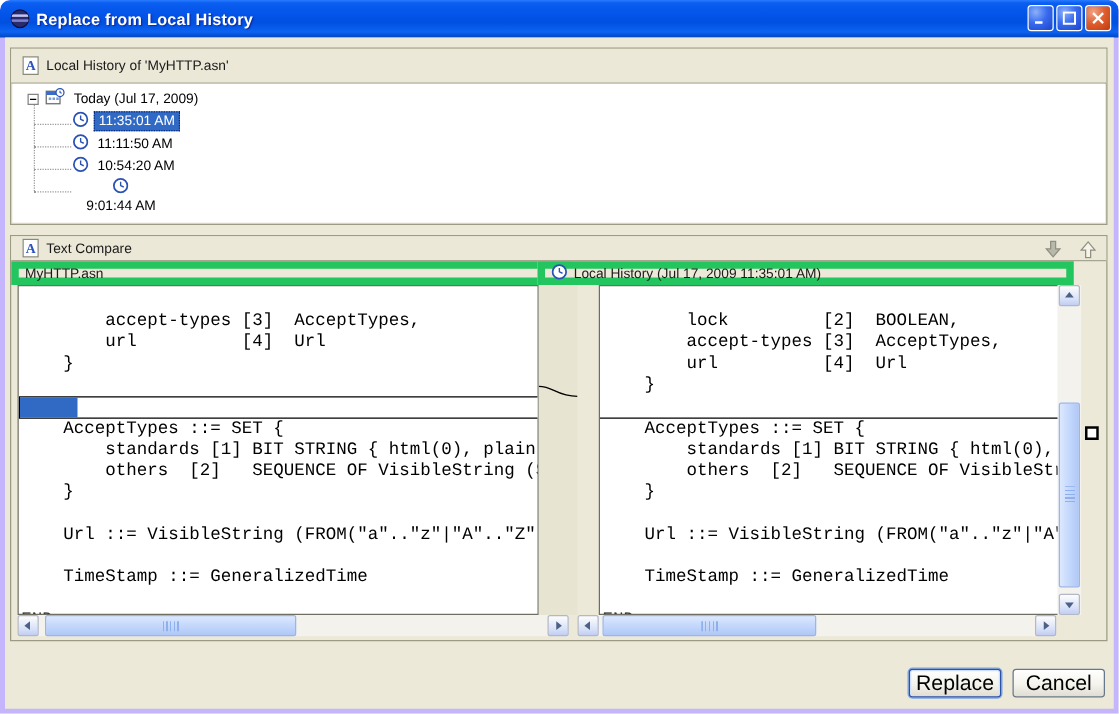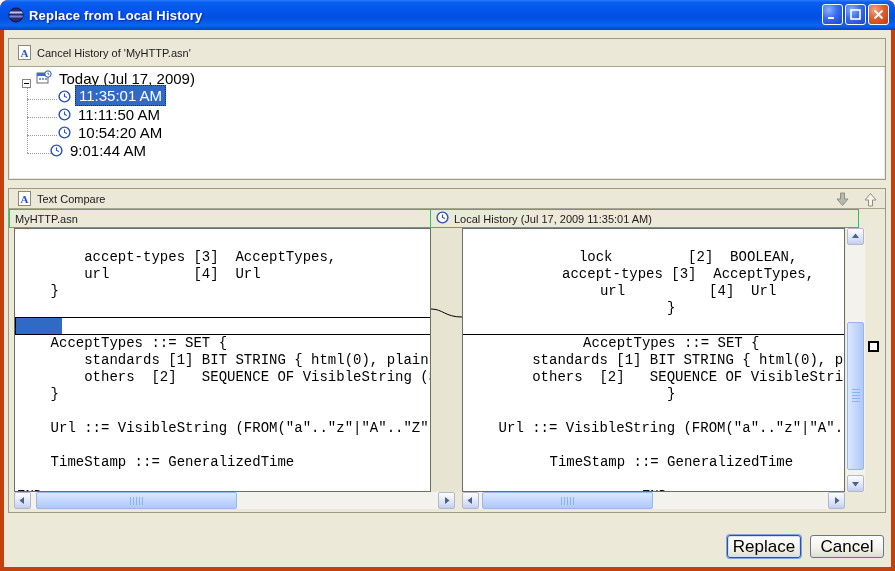--- a/index.html
+++ b/index.html
@@ -1,18 +1,18 @@
 <!DOCTYPE html>
 <html><head>
 <meta charset="utf-8">
 <style>
   * { margin:0; padding:0; box-sizing:border-box; }
   html,body { width:895px; height:571px; background:#fff; font-family:"Liberation Sans",sans-serif; }
 
-  .window { position:relative; width:895px; height:571px; background:#c2410c; border-radius:8px 8px 0 0; overflow:hidden; }
+  .window { position:relative; width:895px; height:571px; background:#c4b5fd; border-radius:8px 8px 0 0; overflow:hidden; }
 
   
   .titlebar { position:absolute; left:0; top:0; width:100%; height:30px;
     background:linear-gradient(180deg,#2a7cff 0%,#0a5ef0 8%,#0353e8 40%,#0050e2 60%,#0c63f2 85%,#0345c0 100%);
     border-radius:8px 8px 0 0; display:flex; align-items:center; }
   .title-icon { width:16px; height:16px; margin:0 5px 0 8px; flex:0 0 auto; }
   .title-text { color:#fff; font-size:13px; font-weight:bold; text-shadow:1px 1px 1px #0c2aa0; letter-spacing:.2px; }
   .win-buttons { position:absolute; right:6px; top:4px; display:flex; gap:2px; }
   .winbtn { width:21px; height:21px; border:1px solid #fff; border-radius:3px; display:flex; align-items:center; justify-content:center; }
   .winbtn.blue { background:radial-gradient(circle at 30% 25%,#8cb0f8 0%,#3a6cf0 45%,#1a44c8 100%); }
@@ -29,35 +29,35 @@
   .history-group .group-header { height:28px; }
   .compare-group .group-header { height:20px; }
 
   .doc-a-icon { position:relative; width:13px; height:15px; background:#fff; border:1px solid #8a8a7a; flex:0 0 auto;
     display:flex; align-items:center; justify-content:center; font-family:"Liberation Serif",serif; font-weight:bold; font-size:11px; color:#2a52c0; }
 
   
   .tree { position:absolute; left:1px; right:1px; top:28px; bottom:1px; background:#fff; overflow:hidden; }
   .tree-line { position:absolute; border-left:1px dotted #9a9a9a; width:0; }
   .tree-stub { position:absolute; border-top:1px dotted #9a9a9a; height:0; }
-  .tree-row { position:absolute; height:18px; display:flex; align-items:flex-end; font-size:15px; color:#000; }
+  .tree-row { position:absolute; height:18px; display:flex; align-items:center; font-size:11px; color:#000; }
   .expander { width:9px; height:9px; border:1px solid #848484; background:#fff; position:relative; flex:0 0 auto; }
   .expander::after { content:""; position:absolute; left:1px; top:3px; width:5px; height:1px; background:#000; }
   .tree-label { padding:1px 3px; white-space:nowrap; }
   .tree-label.sel { background:#316ac5; color:#fff; border:1px dotted #0b2a7c; }
 
   
-  .pane-title { position:absolute; top:20px; height:19px; border:1px solid #22c55e; background:#ece9d8; display:flex; align-items:center; gap:5px; padding-left:5px; font-size:11px; color:#1a1a1a; }
+  .pane-title { position:absolute; top:20px; height:19px; border:6px solid #22c55e; background:#ece9d8; display:flex; align-items:center; gap:5px; padding-left:5px; font-size:11px; color:#1a1a1a; }
   .pane-title.lt { left:0; width:448px; }
   .pane-title.rt { left:421px; width:429px; }
 
   
   .code-pane { position:absolute; top:39px; height:264px; background:#fff; border:1px solid #6e6e62; overflow:hidden; padding:20px 0 0 2px; }
   .code-pane.lt { left:5px; width:417px; }
-  .code-pane.rt { left:453px; width:383px;text-align:center; }
+  .code-pane.rt { left:470px; width:383px; }
   .code-line { height:17px; font-family:"Liberation Mono",monospace; font-size:14px; line-height:17px; white-space:pre; color:#000; }
   .code-line.change-box { height:18px; border:1px solid #000; background:#fff; position:relative; margin-left:-2px; width:417px; }
   .code-line.change-box::before { content:""; position:absolute; left:0; top:0; bottom:0; width:46px; background:#316ac5; }
   .code-line.change-sep { height:1px; background:#000; margin-left:-2px; width:383px; }
 
   .center-strip { position:absolute; left:422px; top:39px; width:31px; height:264px; background:#e7e4d2; }
 
   
   .vscroll { position:absolute; left:837px; top:39px; width:19px; height:264px; background:#f3f2ec; }
   .hscroll { position:absolute; top:303px; height:17px; background:#f3f2ec; }
@@ -127,21 +127,21 @@
           </svg>
       </div>
     </div>
   </div>
 
   <div class="dlg-body">
 
     <div class="group history-group">
       <div class="group-header">
         <span class="doc-a-icon">A</span>
-        <span>Cancel History of 'MyHTTP.asn'</span>
+        <span>Local History of 'MyHTTP.asn'</span>
       </div>
       <div class="tree">
         <div class="tree-line" style="left:17px; top:14px; height:72px;"></div>
         <div class="tree-stub" style="left:17px; top:32px; width:30px;"></div>
         <div class="tree-stub" style="left:17px; top:50px; width:30px;"></div>
         <div class="tree-stub" style="left:17px; top:68px; width:30px;"></div>
         <div class="tree-stub" style="left:17px; top:86px; width:30px;"></div>
 
         <div class="tree-row" style="left:12px; top:3px;">
           <span class="expander"></span>
@@ -184,21 +184,21 @@
         <div class="tree-row" style="left:48px; top:57px;">
           <span>
             <svg width="13" height="13" viewBox="0 0 13 13">
                 <circle cx="6.5" cy="6.5" r="5.4" fill="#fff" stroke="#2a52b5" stroke-width="1.4"></circle>
                 <path d="M6.5 3.4 L6.5 6.5 L9 7.6" stroke="#2a52b5" fill="none" stroke-width="1.1"></path>
               </svg>
           </span>
           <span style="width:4px;"></span>
           <span class="tree-label">10:54:20 AM</span>
         </div>
-        <div class="tree-row" style="left:40px; top:75px;">
+        <div class="tree-row" style="left:56px; top:75px;flex-direction:column;">
           <span>
             <svg width="13" height="13" viewBox="0 0 13 13">
                 <circle cx="6.5" cy="6.5" r="5.4" fill="#fff" stroke="#2a52b5" stroke-width="1.4"></circle>
                 <path d="M6.5 3.4 L6.5 6.5 L9 7.6" stroke="#2a52b5" fill="none" stroke-width="1.1"></path>
               </svg>
           </span>
           <span style="width:4px;"></span>
           <span class="tree-label">9:01:44 AM</span>
         </div>
       </div>

